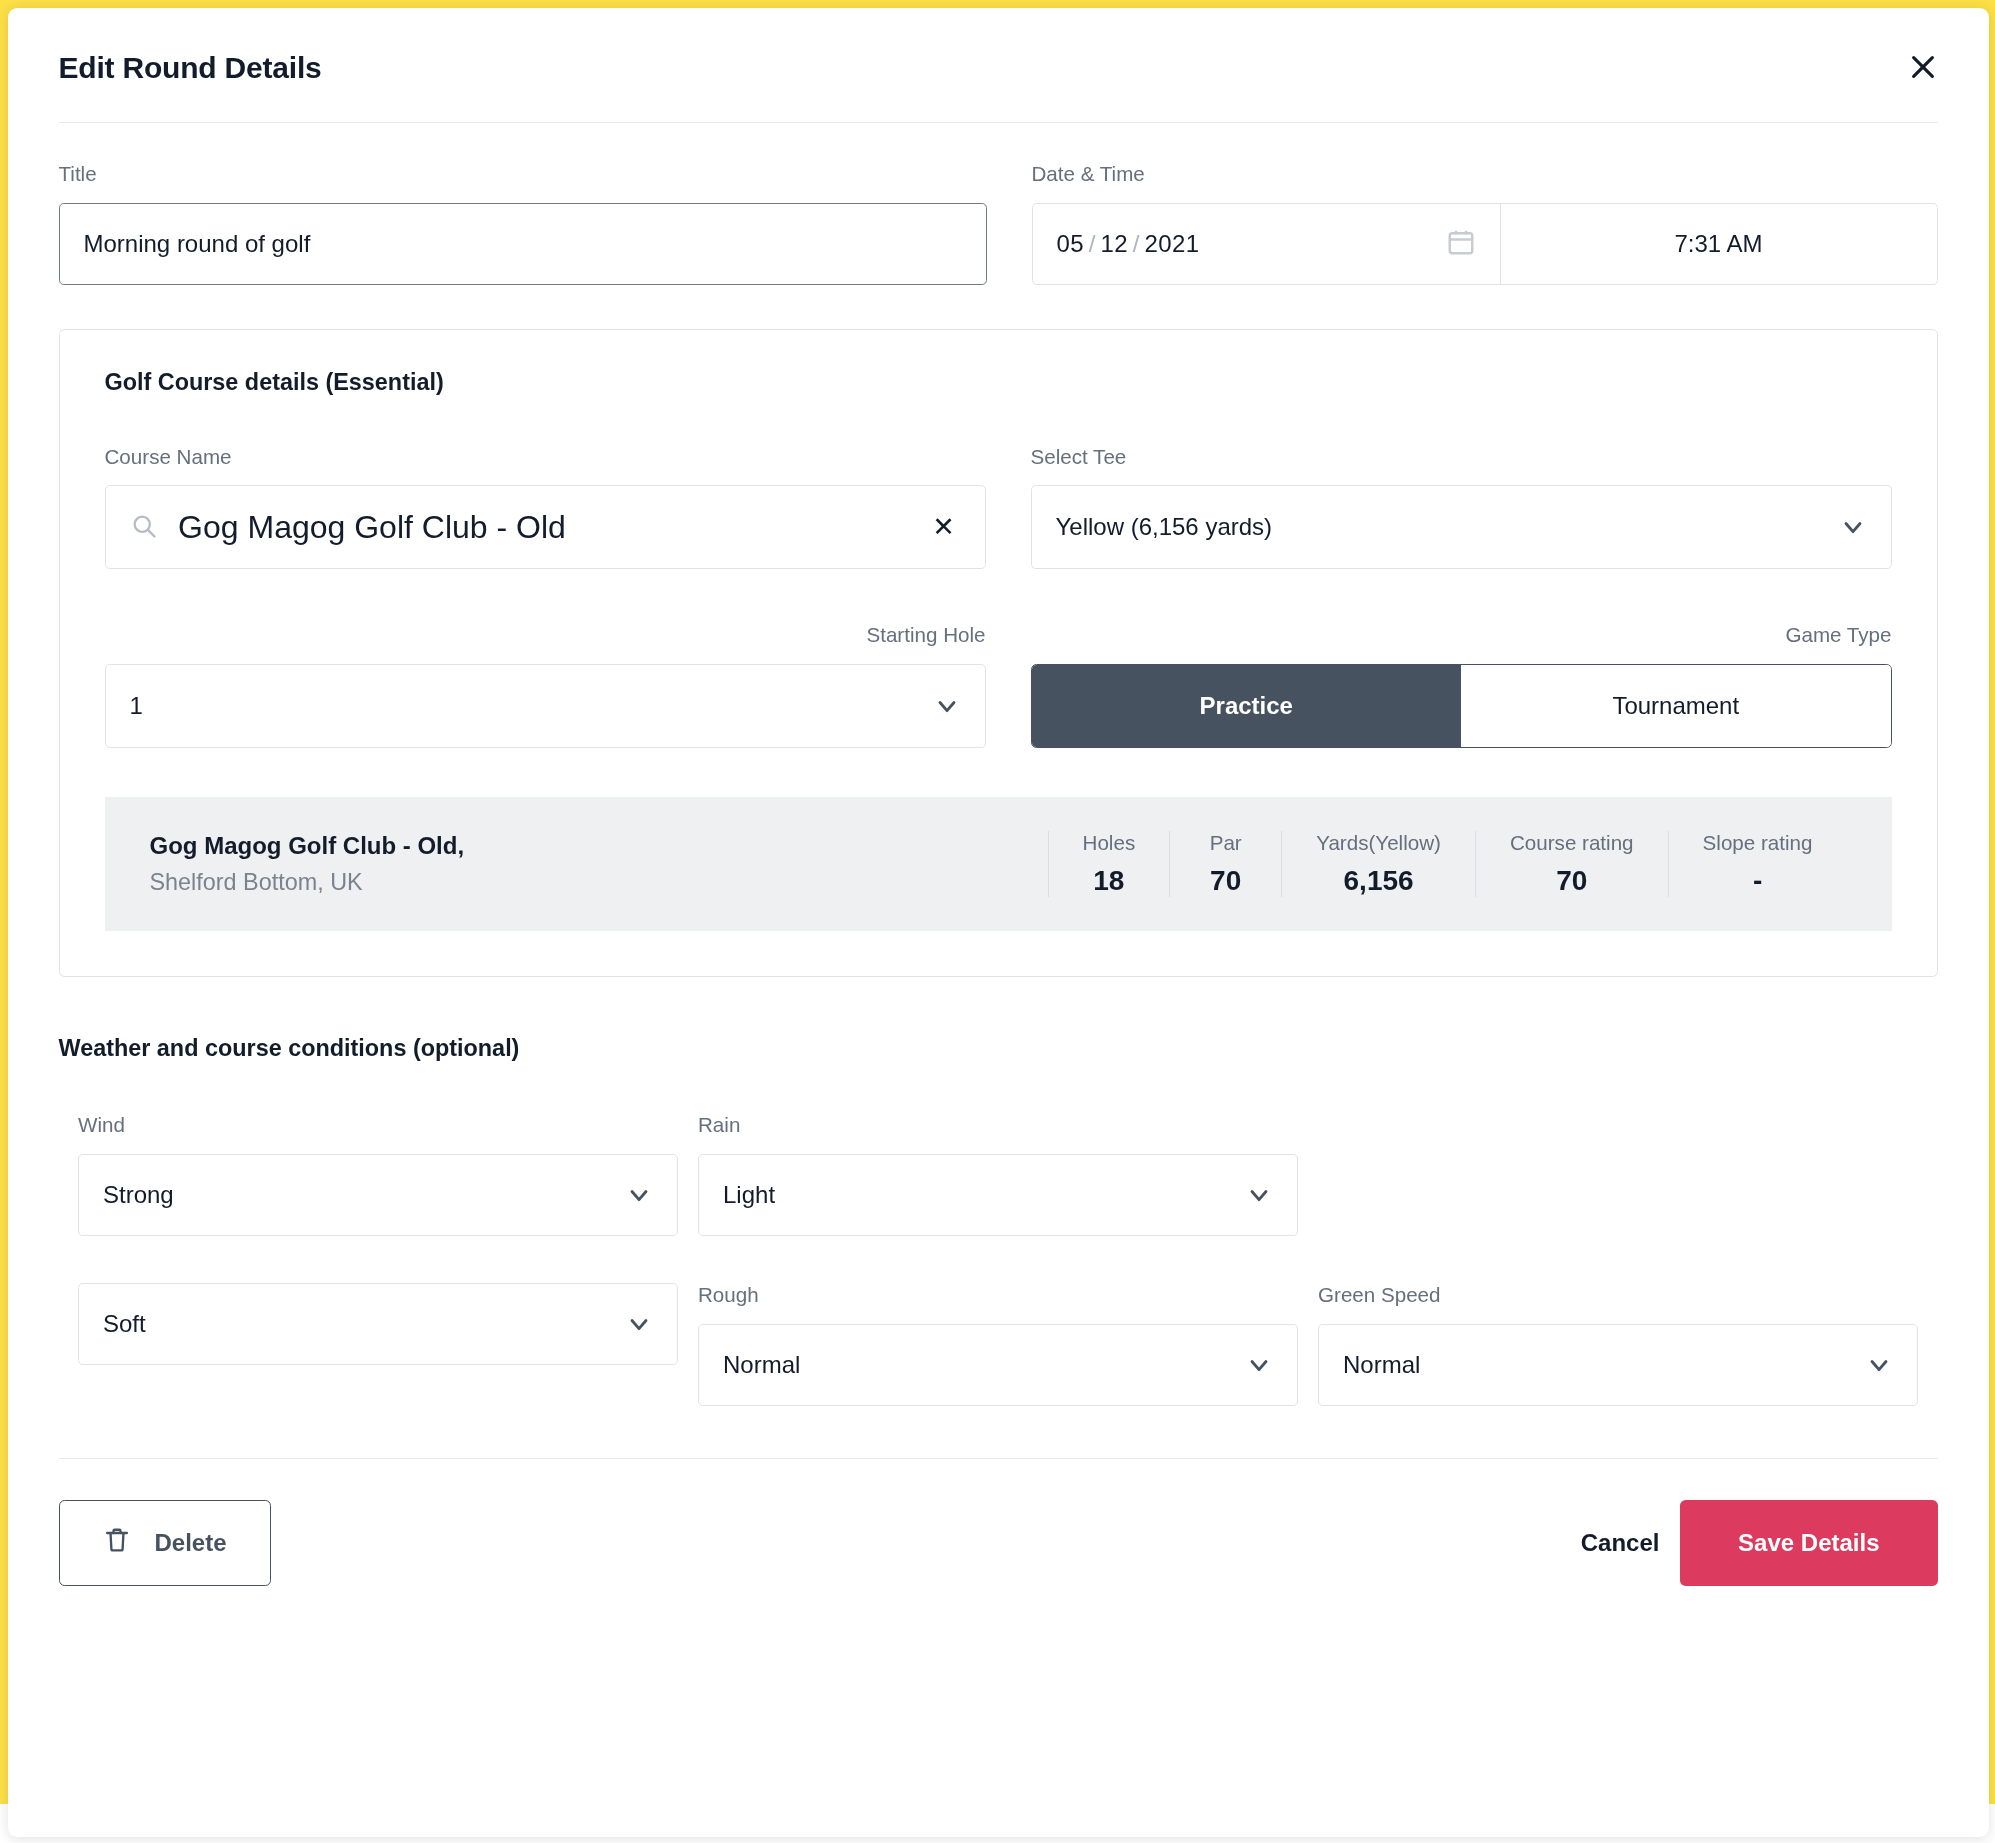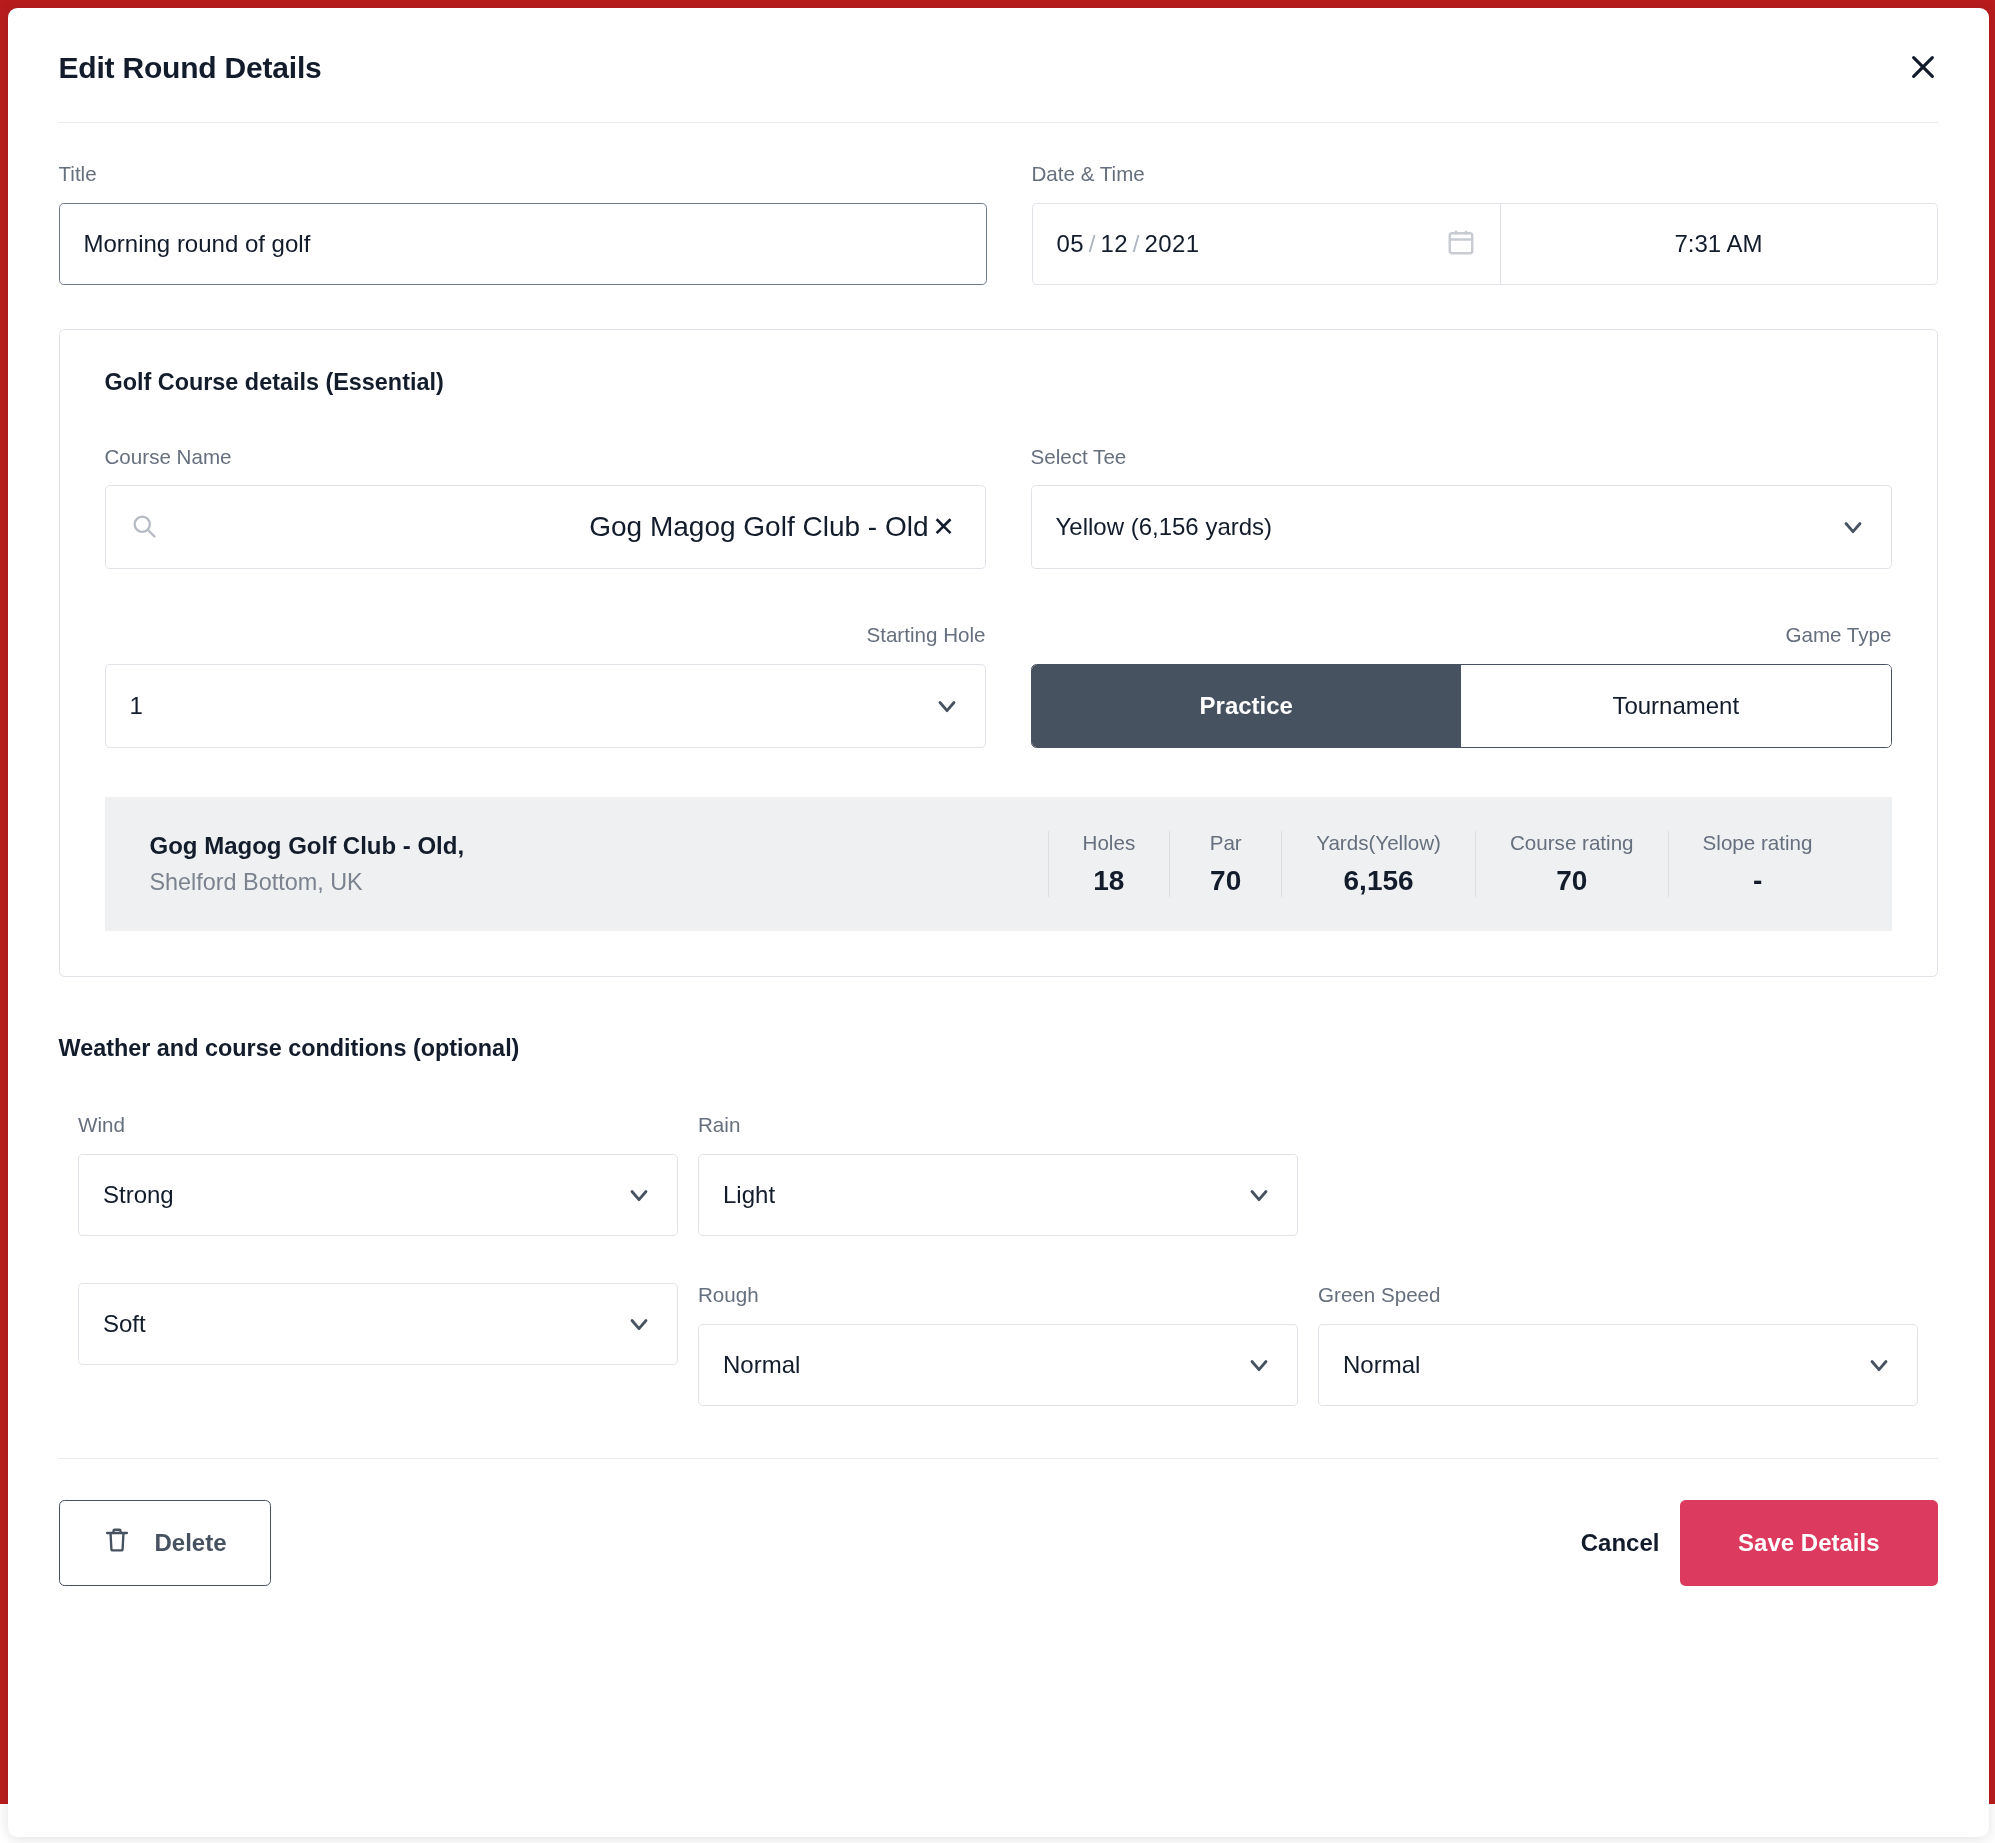--- a/index.html
+++ b/index.html
@@ -7,21 +7,21 @@
   html, body {
     width: 1996px;
     height: 1844px;
     background: #ffffff;
     font-family: "Liberation Sans", sans-serif;
   }
 
   .backdrop {
     width: 1996px;
     height: 1804px;
-    background: #b91c1c;
+    background: #fde047;
     display: flex;
     align-items: flex-start;
     justify-content: center;
     padding: 7.5px 0 0 0;
   }
 
   .dialog {
     position: relative;
     width: 1981px;
     height: 1829px;
@@ -140,24 +140,23 @@
     height: 84px;
     border: 1.9px solid #dfe3e8;
     border-radius: 4.7px;
     display: flex;
     align-items: center;
     padding: 0 26px 0 24px;
     background: #ffffff;
   }
   .search-box .txt {
     flex: 1;
-    font-size: 28px;
+    font-size: 32px;
     color: #121c2b;
     margin-left: 20.6px;
-    text-align: right;
   }
   .clear-x {
     font-size: 27px;
     color: #121c2b;
     line-height: 1;
     cursor: pointer;
     padding: 0 3.7px;
     font-family: "Liberation Sans", sans-serif;
   }
 

